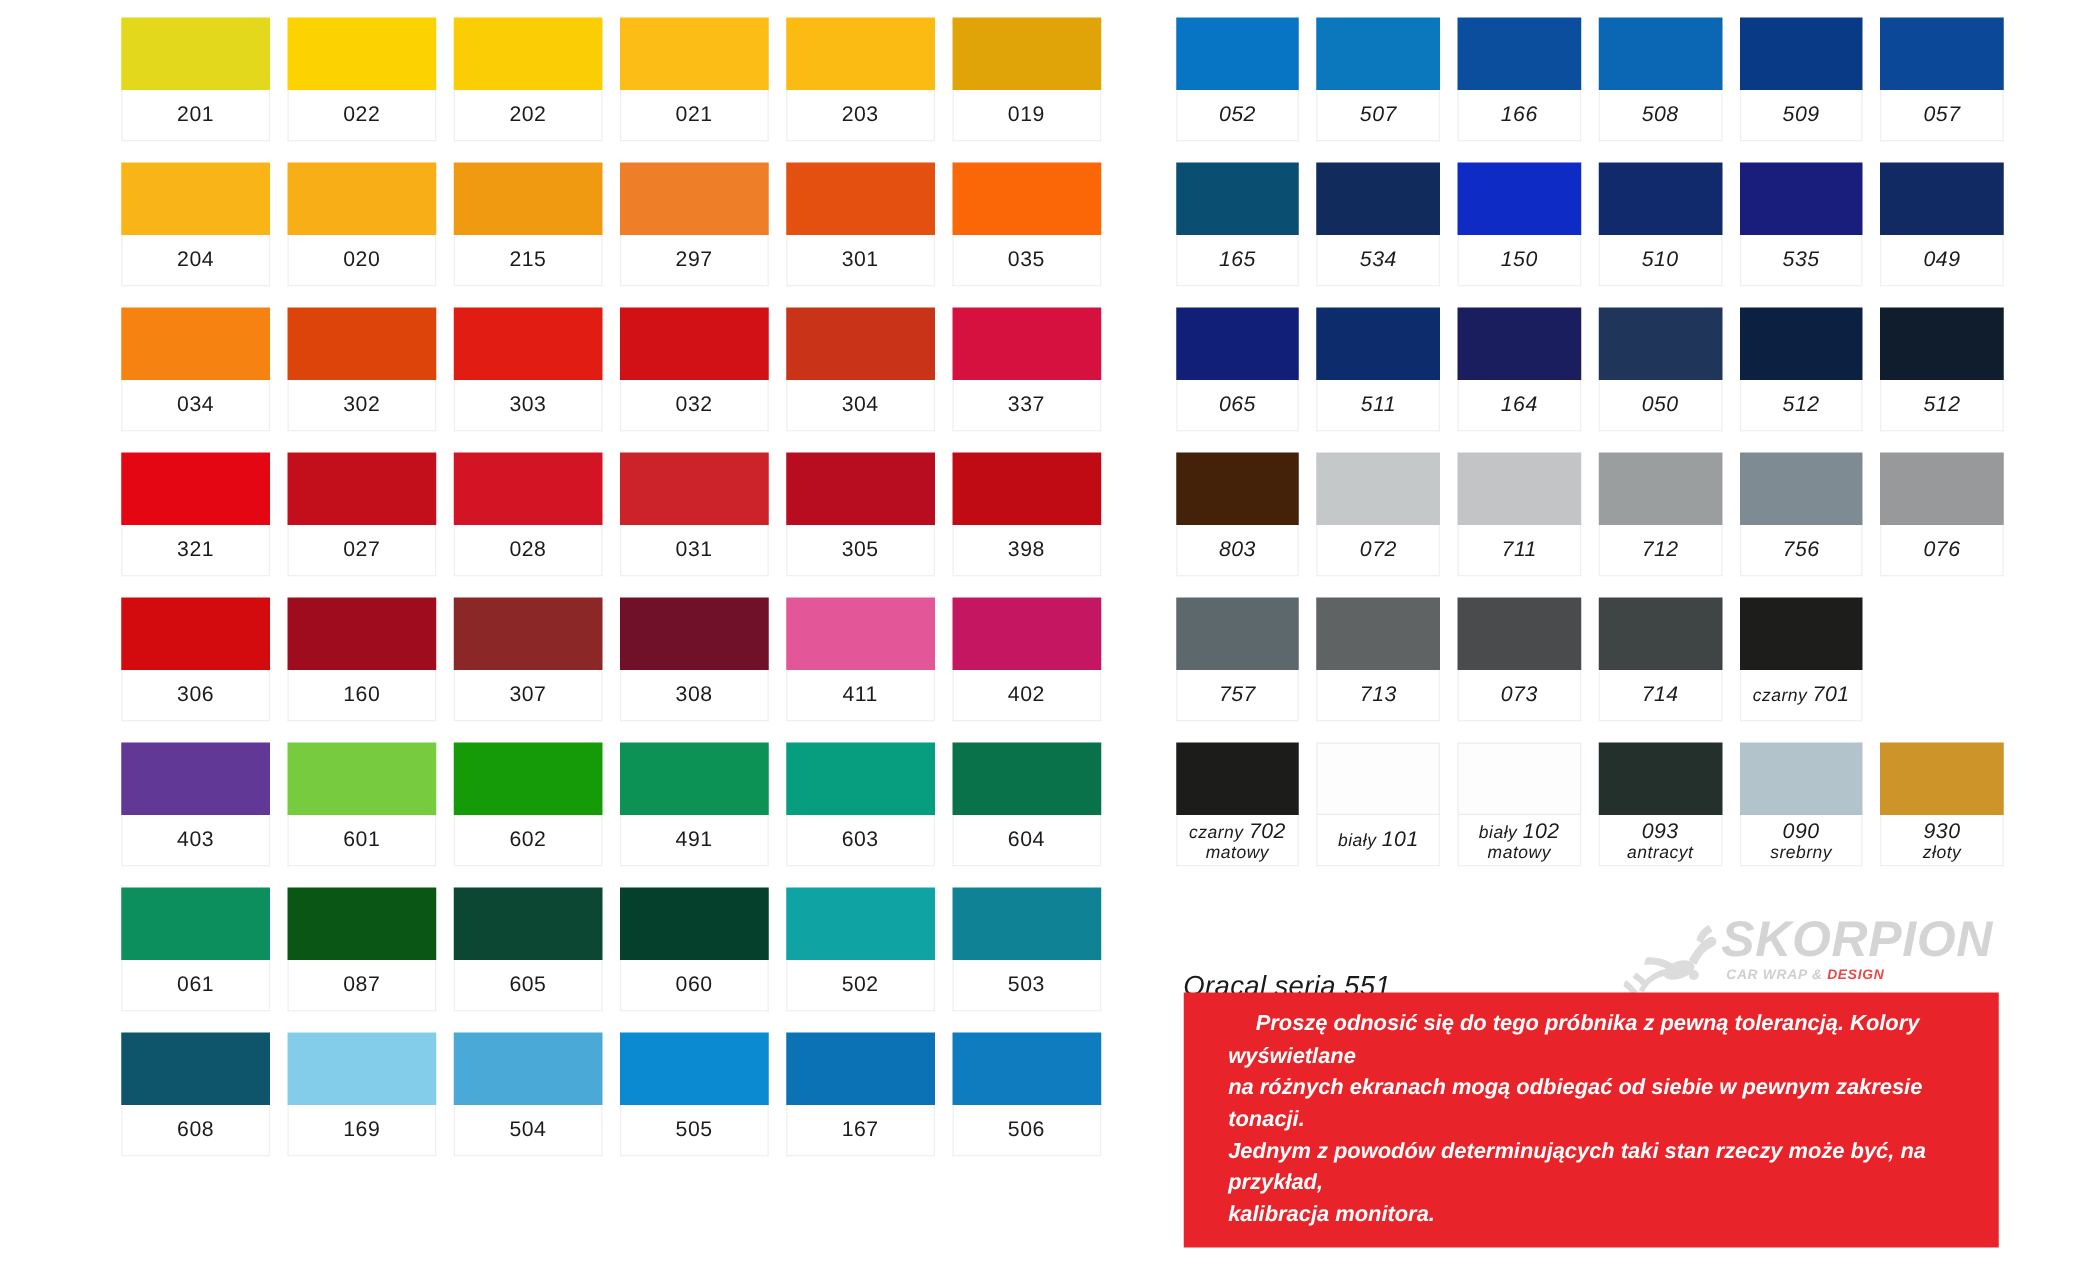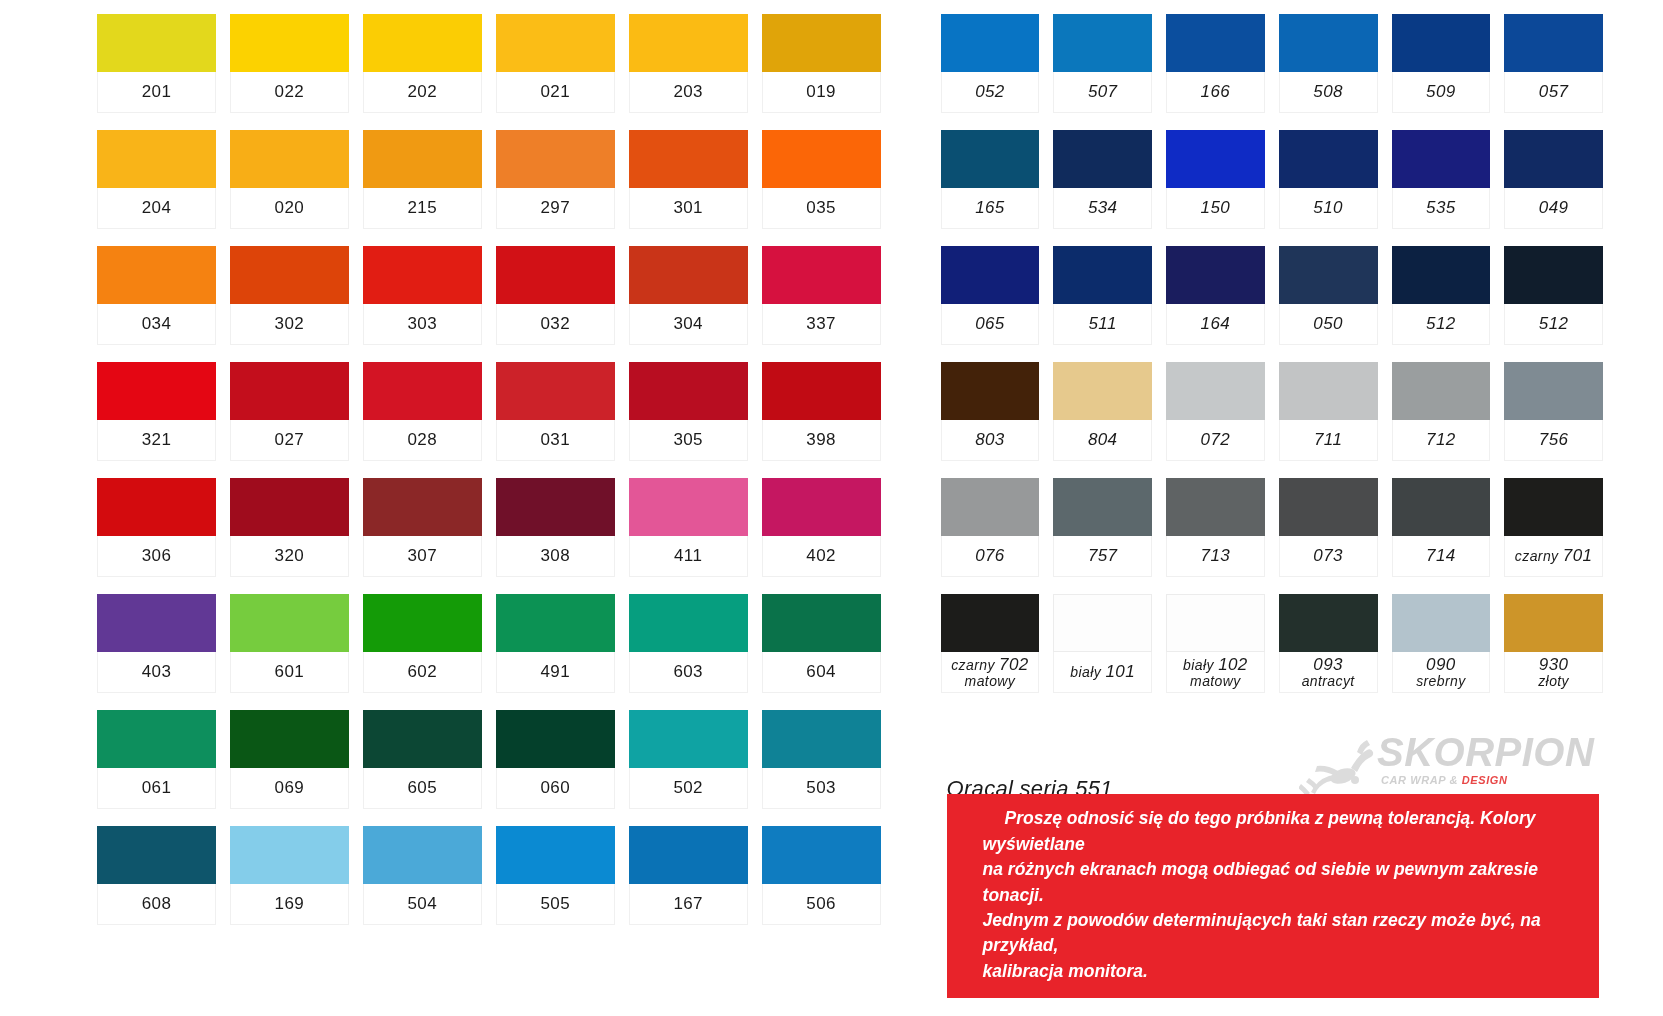--- a/index.html
+++ b/index.html
@@ -253,21 +253,21 @@
         <div class="cell">
           <div class="swatch" style="background: rgb(193, 11, 20);"></div>
           <div class="label">398</div>
         </div>
         <div class="cell">
           <div class="swatch" style="background: rgb(211, 11, 14);"></div>
           <div class="label">306</div>
         </div>
         <div class="cell">
           <div class="swatch" style="background: rgb(159, 12, 29);"></div>
-          <div class="label">320</div>
+          <div class="label">160</div>
         </div>
         <div class="cell">
           <div class="swatch" style="background: rgb(139, 39, 39);"></div>
           <div class="label">307</div>
         </div>
         <div class="cell">
           <div class="swatch" style="background: rgb(112, 16, 41);"></div>
           <div class="label">308</div>
         </div>
         <div class="cell">
@@ -301,21 +301,21 @@
         <div class="cell">
           <div class="swatch" style="background: rgb(10, 114, 74);"></div>
           <div class="label">604</div>
         </div>
         <div class="cell">
           <div class="swatch" style="background: rgb(13, 143, 93);"></div>
           <div class="label">061</div>
         </div>
         <div class="cell">
           <div class="swatch" style="background: rgb(10, 87, 21);"></div>
-          <div class="label">069</div>
+          <div class="label">087</div>
         </div>
         <div class="cell">
           <div class="swatch" style="background: rgb(12, 71, 52);"></div>
           <div class="label">605</div>
         </div>
         <div class="cell">
           <div class="swatch" style="background: rgb(4, 64, 43);"></div>
           <div class="label">060</div>
         </div>
         <div class="cell">
@@ -423,24 +423,20 @@
           <div class="swatch" style="background: rgb(12, 33, 66);"></div>
           <div class="label">512</div>
         </div>
         <div class="cell">
           <div class="swatch" style="background: rgb(16, 29, 44);"></div>
           <div class="label">512</div>
         </div>
         <div class="cell">
           <div class="swatch" style="background: rgb(67, 34, 9);"></div>
           <div class="label">803</div>
-        </div>
-        <div class="cell">
-          <div class="swatch" style="background: rgb(230, 201, 141);"></div>
-          <div class="label">804</div>
         </div>
         <div class="cell">
           <div class="swatch" style="background: rgb(197, 200, 201);"></div>
           <div class="label">072</div>
         </div>
         <div class="cell">
           <div class="swatch" style="background: rgb(194, 196, 197);"></div>
           <div class="label">711</div>
         </div>
         <div class="cell">

